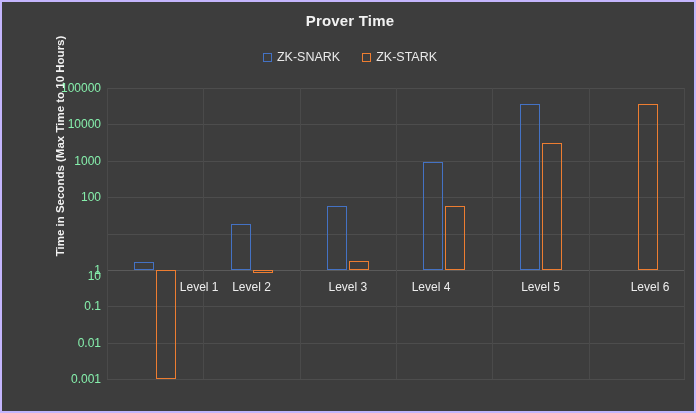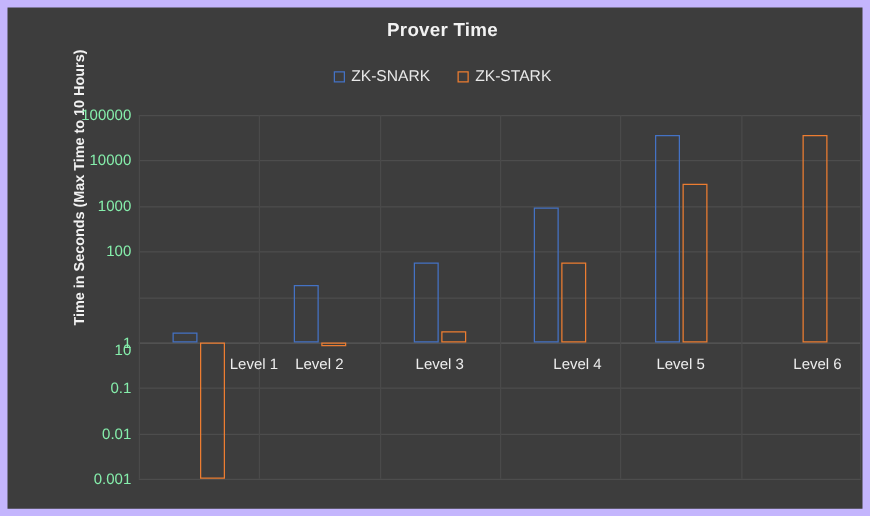--- a/index.html
+++ b/index.html
@@ -5,21 +5,21 @@
   html, body {
     margin: 0;
     padding: 0;
     background: #3c3c3c;
   }
   #root {
     position: relative;
     width: 696px;
     height: 413px;
     background: #3d3d3d;
-    border: 6px solid #c4b5fd;
+    border: 2px solid #c4b5fd;
     box-sizing: border-box;
     font-family: "Liberation Sans", sans-serif;
     overflow: hidden;
   }
   
   #chart-title {
     position: absolute;
     left: 0; top: 10px;
     width: 696px;
     text-align: center;
@@ -173,21 +173,21 @@
       <div class="vgridline" style="left: 577px;"></div>
       <div class="xtick" style="left: 48.1667px; top: 191.875px; margin-left: 44px;">Level 1</div>
       <div class="bar" style="left: 27.1667px; top: 174.45px; width: 20px; height: 7.42486px; border: 1.5px solid rgb(68, 114, 196);"></div>
       <div class="bar" style="left: 49.1667px; top: 181.875px; width: 20px; height: 109.125px; border: 1.5px solid rgb(237, 125, 49);"></div>
       <div class="xtick" style="left: 144.5px; top: 191.875px;">Level 2</div>
       <div class="bar" style="left: 123.5px; top: 136.214px; width: 20px; height: 45.6605px; border: 1.5px solid rgb(68, 114, 196);"></div>
       <div class="bar" style="left: 145.5px; top: 181.875px; width: 20px; height: 3.5251px; border: 1.5px solid rgb(237, 125, 49);"></div>
       <div class="xtick" style="left: 240.833px; top: 191.875px;">Level 3</div>
       <div class="bar" style="left: 219.833px; top: 118.005px; width: 20px; height: 63.8699px; border: 1.5px solid rgb(68, 114, 196);"></div>
       <div class="bar" style="left: 241.833px; top: 172.589px; width: 20px; height: 9.28554px; border: 1.5px solid rgb(237, 125, 49);"></div>
-      <div class="xtick" style="left: 351px; top: 191.875px;">Level 4</div>
+      <div class="xtick" style="left: 324px; top: 191.875px;">Level 4</div>
       <div class="bar" style="left: 316.167px; top: 73.5603px; width: 20px; height: 108.315px; border: 1.5px solid rgb(68, 114, 196);"></div>
       <div class="bar" style="left: 338.167px; top: 118.005px; width: 20px; height: 63.8699px; border: 1.5px solid rgb(237, 125, 49);"></div>
       <div class="xtick" style="left: 433.5px; top: 191.875px;">Level 5</div>
       <div class="bar" style="left: 412.5px; top: 16.1395px; width: 20px; height: 165.736px; border: 1.5px solid rgb(68, 114, 196);"></div>
       <div class="bar" style="left: 434.5px; top: 55.3947px; width: 20px; height: 126.48px; border: 1.5px solid rgb(237, 125, 49);"></div>
       <div class="xtick" style="left: 543px; top: 191.875px;">Level 6</div>
       <div class="bar" style="left: 530.833px; top: 16.1395px; width: 20px; height: 165.736px; border: 1.5px solid rgb(237, 125, 49);"></div>
     </div>
 
 </div>

